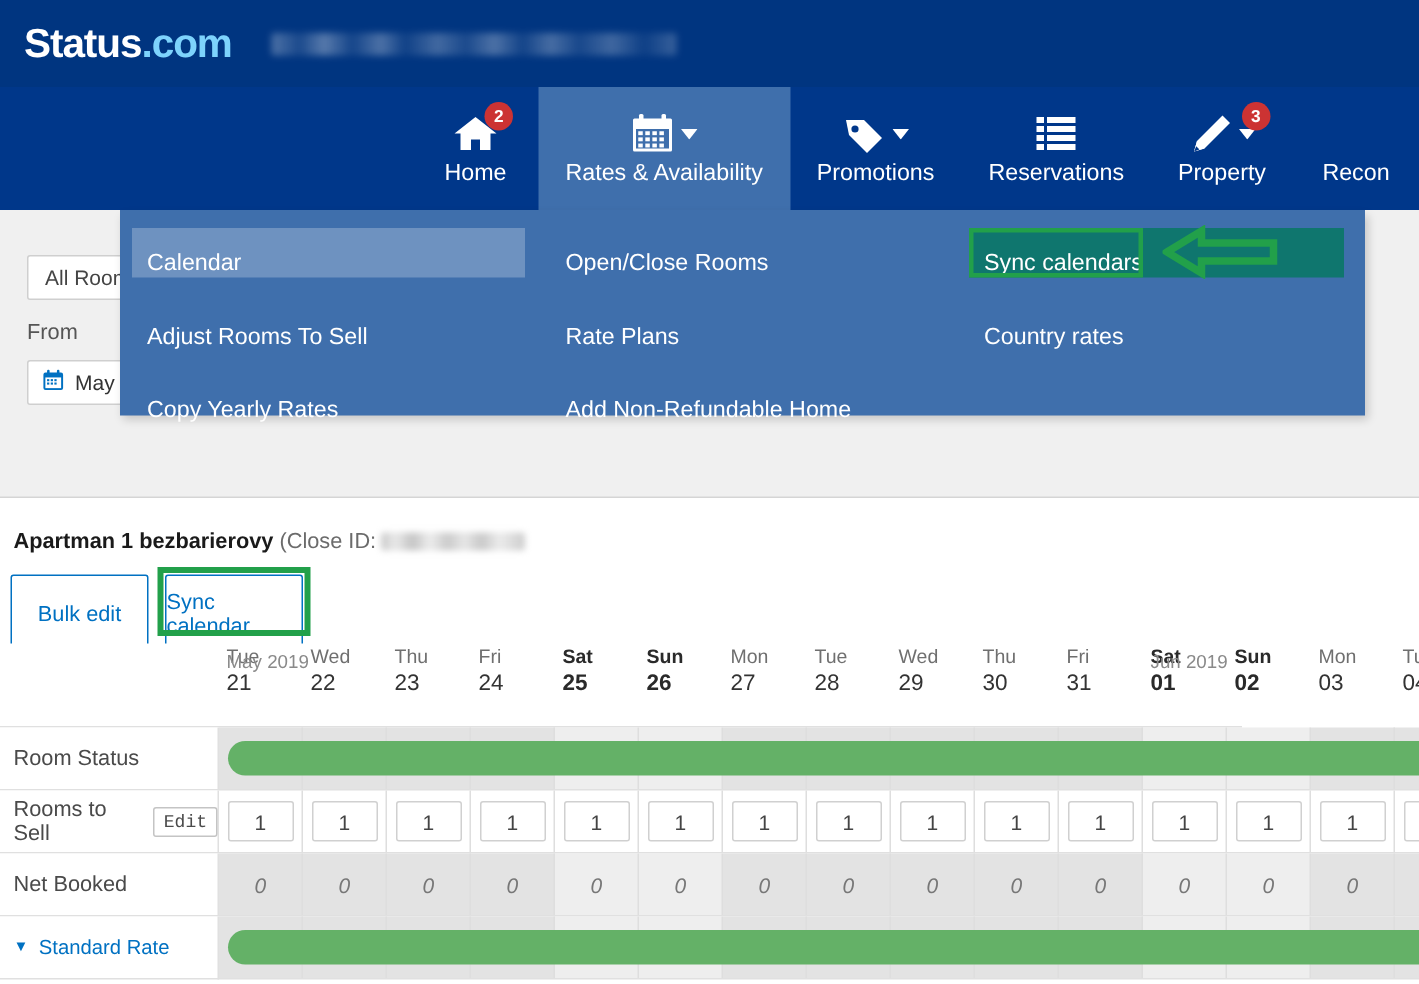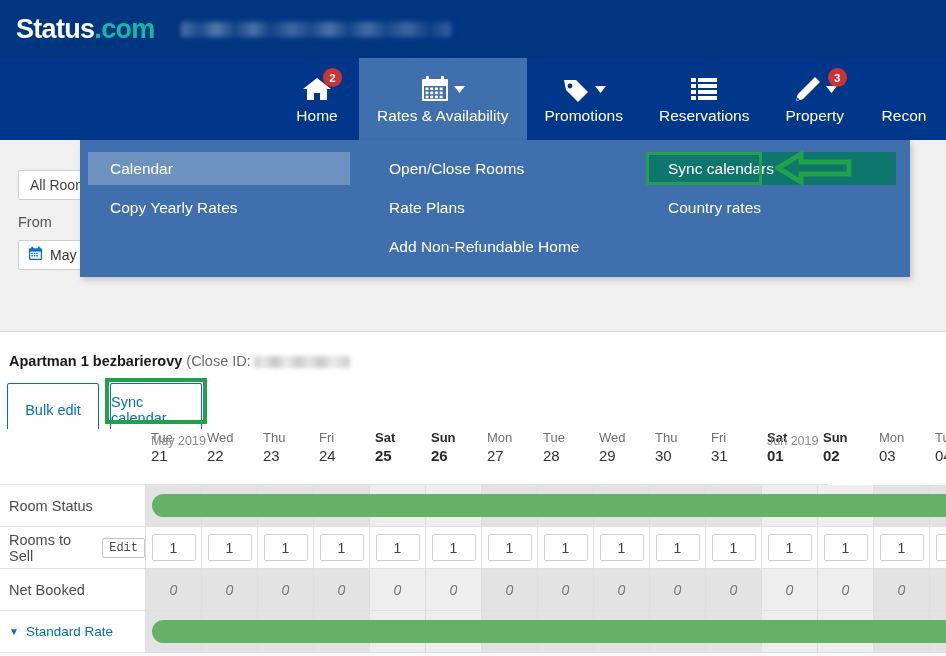--- a/index.html
+++ b/index.html
@@ -12,21 +12,21 @@
   #app { position: relative; width: 946px; height: 656px; }
 
   
   .brand-bar {
     position: absolute; top: 0; left: 0; width: 946px; height: 58px;
     background: #003580;
     display: flex; align-items: center;
   }
   .logo { margin-left: 16px; font-size: 27px; font-weight: bold; letter-spacing: -0.7px; }
   .logo .b { color: #ffffff; }
-  .logo .c { color: #14b8a6; }
+  .logo .c { color: #7dd3fc; }
   .blurred-name {
     margin-left: 26px; height: 15px; width: 270px; border-radius: 2px;
     background: linear-gradient(90deg,
       rgba(255,255,255,.30) 0%, rgba(255,255,255,.10) 7%, rgba(255,255,255,.34) 13%,
       rgba(255,255,255,.08) 20%, rgba(255,255,255,.30) 27%, rgba(255,255,255,.06) 33%,
       rgba(255,255,255,.26) 41%, rgba(255,255,255,.10) 48%, rgba(255,255,255,.30) 55%,
       rgba(255,255,255,.07) 62%, rgba(255,255,255,.28) 69%, rgba(255,255,255,.09) 76%,
       rgba(255,255,255,.25) 84%, rgba(255,255,255,.05) 92%, rgba(255,255,255,.22) 100%);
     filter: blur(2.4px);
   }
@@ -78,22 +78,22 @@
     position: absolute; top: 140px; left: 80px; width: 830px; height: 137px;
     background: #3f6fac; z-index: 20;
     box-shadow: 2px 3px 6px rgba(0,0,0,0.18);
     padding: 12px 0 0 0;
   }
   .dd-col { position: absolute; top: 12px; width: 262px; }
   .dd-col.c1 { left: 8px; }
   .dd-col.c2 { left: 287px; }
   .dd-col.c3 { left: 566px; width: 250px; }
   .dd-item {
-    height: 33px; display: flex; align-items: center;
-    padding-left: 22px; margin-bottom: 6px;
+    height: 33px; display: flex; align-items: flex-end;
+    padding-left: 10px; margin-bottom: 16px;
     color: #ffffff; font-size: 15.5px; cursor: pointer; white-space: nowrap;
   }
   .dd-item.hl { background: #6e92c0; }
   .dd-item.hl2 { background: #0f766e; }
   .dd-item .txt { position: relative; z-index: 2; }
 
   
   .ann-box-menu {
     position: absolute; left: 646px; top: 152px; width: 116px; height: 33px;
     border: 3px solid #22a04a; z-index: 30; pointer-events: none;
@@ -302,20 +302,23 @@
       <span>May 2</span>
     </div>
   </div>
 
   <div class="dropdown">
     <div class="dd-col c1" id="dd-col1">
         <div class="dd-item hl">
           <span class="txt">Calendar</span>
         </div>
         <div class="dd-item">
+          <span class="txt">Adjust Rooms To Sell</span>
+        </div>
+        <div class="dd-item">
           <span class="txt">Copy Yearly Rates</span>
         </div>
       </div>
     <div class="dd-col c2" id="dd-col2">
         <div class="dd-item">
           <span class="txt">Open/Close Rooms</span>
         </div>
         <div class="dd-item">
           <span class="txt">Rate Plans</span>
         </div>

